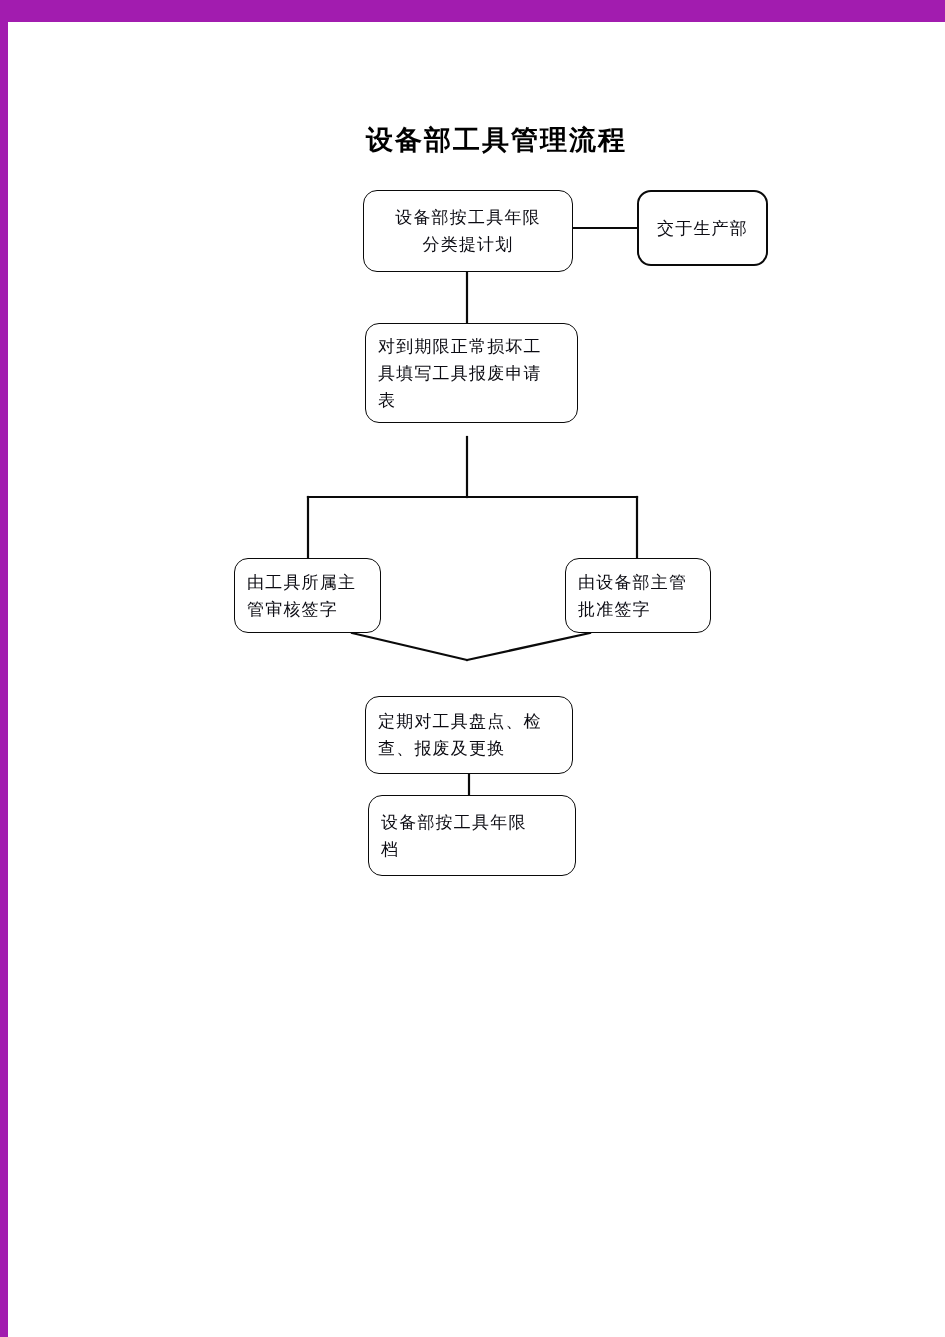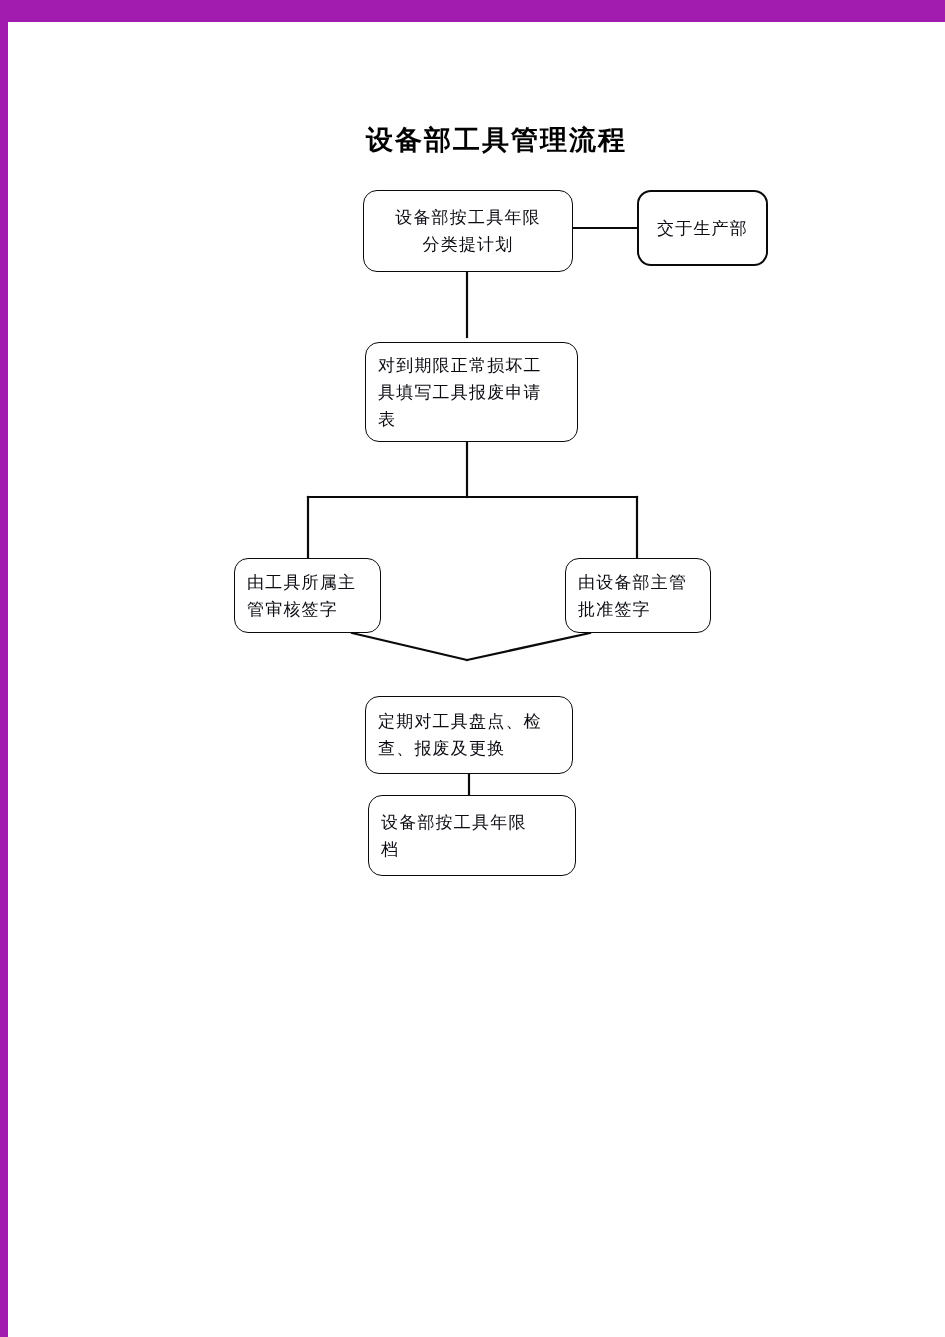--- a/index.html
+++ b/index.html
@@ -88,21 +88,21 @@
     padding: 0 12px;
     white-space: pre-line;
   }
   .flow-node.align-center .node-text {
     text-align: center;
   }
 
   
   #node-plan        { left: 355px; top: 168px; width: 210px; height: 82px; text-align: center; }
   #node-handover    { left: 629px; top: 168px; width: 131px; height: 76px; border-width: 2px; }
-  #node-scrap-form  { left: 357px; top: 320px; width: 213px; height: 100px; }
+  #node-scrap-form  { left: 357px; top: 301px; width: 213px; height: 100px; }
   #node-owner-sign  { left: 226px; top: 536px; width: 147px; height: 75px; border-width: 1.9px; }
   #node-dept-sign   { left: 557px; top: 536px; width: 146px; height: 75px; border-width: 1.9px; }
   #node-inventory   { left: 357px; top: 638px; width: 208px; height: 78px; margin-top: 36px; }
   #node-archive     { left: 360px; top: 773px; width: 208px; height: 81px; border-width: 1.9px; }
 </style>
 </head>
 <body>
 
 <div id="page-root">
   <div id="page-sheet">

